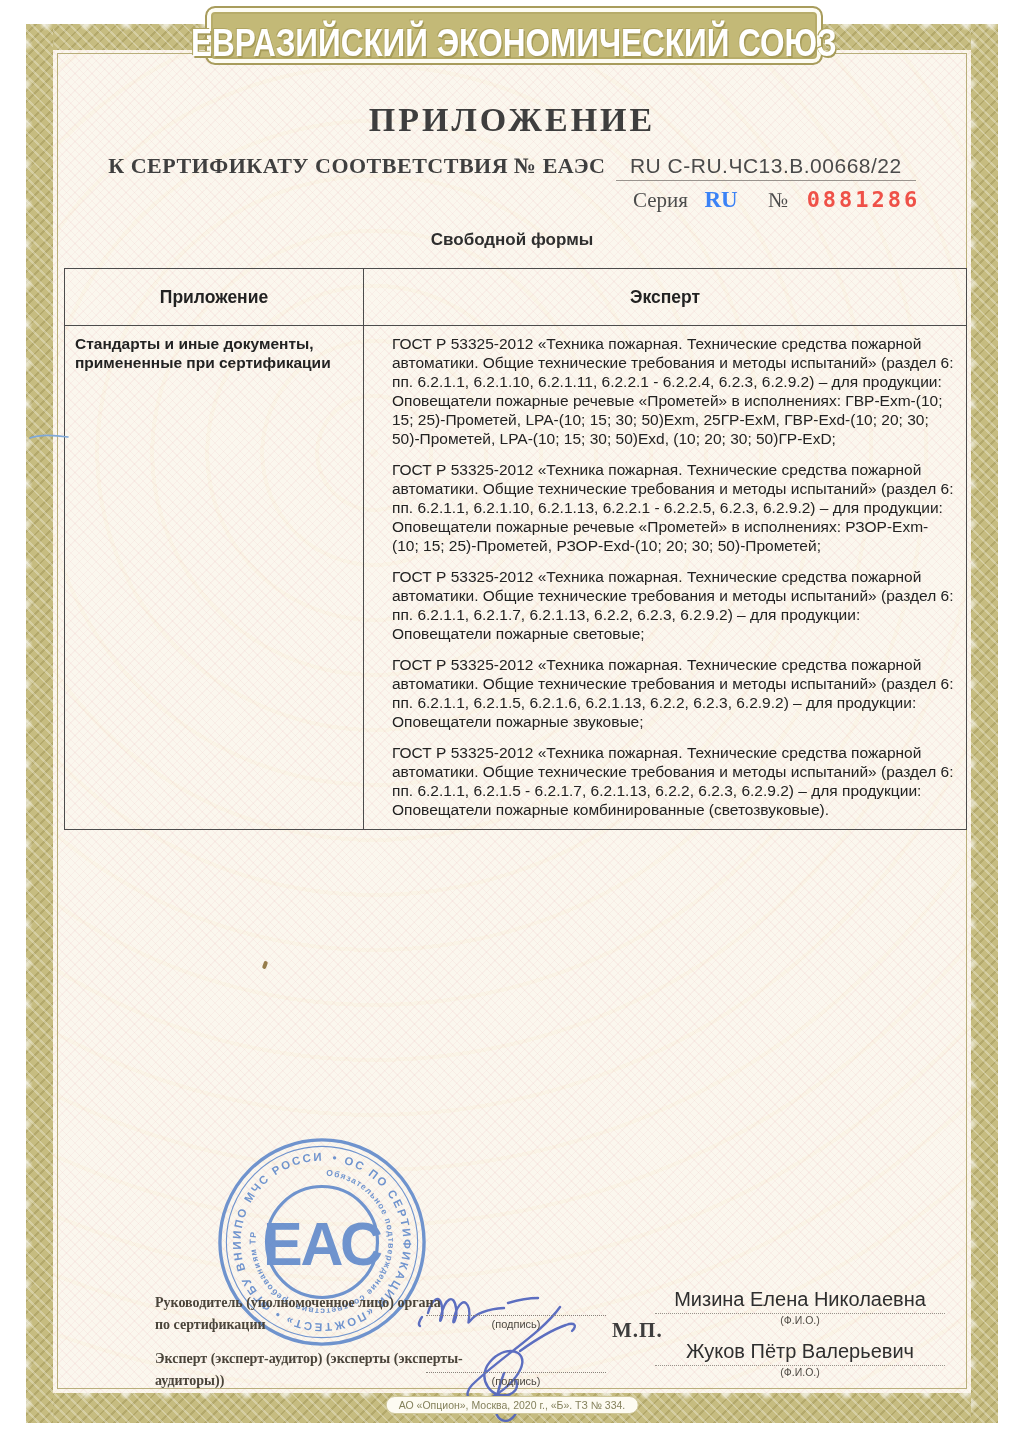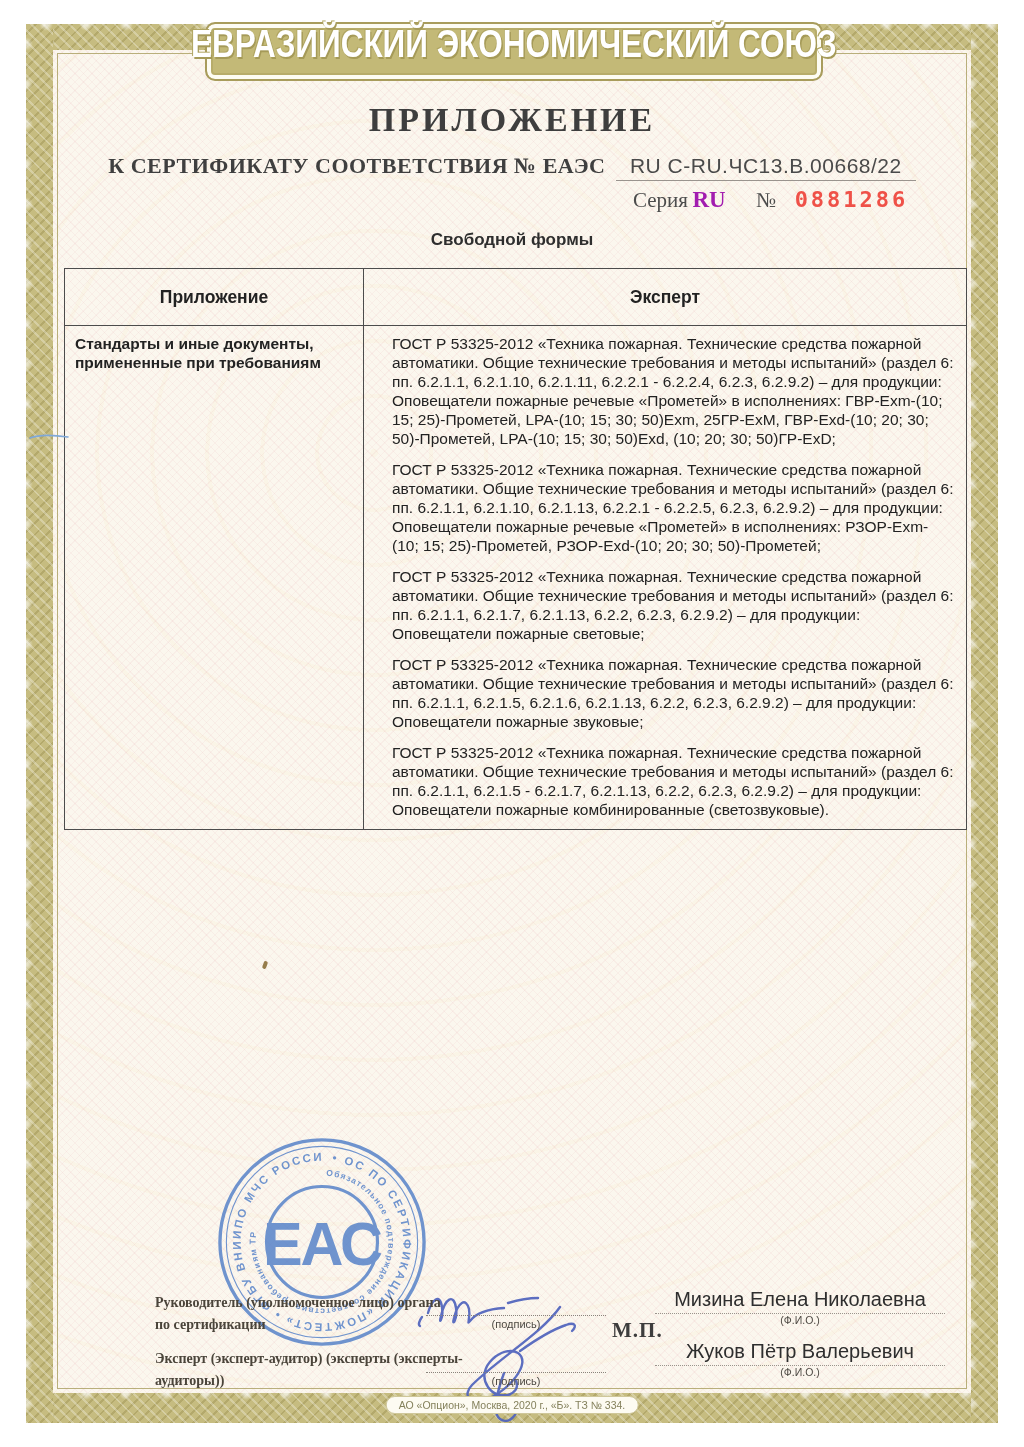--- a/index.html
+++ b/index.html
@@ -22,40 +22,40 @@
     border:1.5px solid rgba(173,162,102,.85);pointer-events:none;}
 
   
   .paper{position:absolute;left:53px;right:53px;top:50px;bottom:54px;background-color:#fbf7ee;
     background-image:
       repeating-linear-gradient(45deg, rgba(216,120,135,.075) 0 1px, rgba(216,120,135,0) 1px 6px),
       repeating-linear-gradient(-45deg, rgba(216,120,135,.07) 0 1px, rgba(216,120,135,0) 1px 6px),
       repeating-radial-gradient(circle at 35% 30%, rgba(233,196,90,.05) 0 4px, rgba(233,196,90,0) 4px 55px);}
 
   
-  .banner{position:absolute;top:22px;left:50%;margin-left:-307px;width:614px;height:55px;
+  .banner{position:absolute;top:6px;left:50%;margin-left:-307px;width:614px;height:55px;
     background:#c3b977;border:2px solid #a89c5c;border-radius:10px;
     box-shadow:inset 0 0 0 4px #fdfcf3, inset 0 0 0 6px #b7ac6a;
-    display:flex;align-items:flex-start;justify-content:center;z-index:5;}
+    display:flex;align-items:flex-end;justify-content:center;z-index:5;}
   .banner span{font-family:"Liberation Sans",sans-serif;font-weight:800;font-size:35px;
     color:#ffffff;letter-spacing:0px;white-space:nowrap;transform:scaleX(.9) scaleY(1.12);
     text-shadow:1.5px 1.5px 0 #a59a58, -1px -1px 0 #b0a562;}
 
   .title{position:absolute;top:101px;left:0;width:100%;text-align:center;
     font-family:"Liberation Serif",serif;font-weight:700;font-size:34px;letter-spacing:3px;
     color:#3e3e3e;}
 
   .certline{position:absolute;top:153px;left:0;width:100%;text-align:center;white-space:nowrap;}
   .certline .lbl{font-family:"Liberation Serif",serif;font-weight:700;font-size:22px;color:#3f3f3f;letter-spacing:.5px;}
   .certline .num{display:inline-block;font-family:"Liberation Sans",sans-serif;font-size:21px;color:#4a4a4a;
     border-bottom:1.5px solid #9a948e;padding:0 14px 2px 14px;margin-left:6px;letter-spacing:.5px;}
 
   .seriesline{position:absolute;top:187px;left:633px;white-space:nowrap;}
   .seriesline .w{font-family:"Liberation Serif",serif;font-size:21px;color:#4c4c4c;margin-top:12px;}
-  .seriesline .ru{font-family:"Liberation Serif",serif;font-weight:700;font-size:23px;color:#a21caf;margin:0 26px 0 0;}
+  .seriesline .ru{font-family:"Liberation Serif",serif;font-weight:700;font-size:23px;color:#3b82f6;margin:0 26px 0 12px;}
   .seriesline .no{font-family:"Liberation Serif",serif;font-size:21px;color:#4c4c4c;margin-right:14px;}
   .seriesline .blank{font-family:"DejaVu Sans Mono",monospace;font-size:22px;font-weight:700;
     color:#ef5148;letter-spacing:3px;}
 
   .formtype{position:absolute;top:230px;left:0;width:100%;text-align:center;
     font-weight:700;font-size:17px;color:#2e2e2e;}
 
   
   table.cert{position:absolute;left:64px;top:268px;width:903px;border-collapse:collapse;
     table-layout:fixed;}
@@ -133,21 +133,21 @@
 
   <div class="formtype">Свободной формы</div>
 
   <table class="cert">
     <tbody>
         <tr>
       <th style="width:296px;">Приложение</th>
       <th>Эксперт</th>
     </tr>
     <tr>
-      <td class="cell-left">Стандарты и иные документы, примененные при требованиям</td>
+      <td class="cell-left">Стандарты и иные документы, примененные при сертификации</td>
       <td class="cell-right">
         <p>ГОСТ Р 53325-2012 «Техника пожарная. Технические средства пожарной автоматики. Общие технические требования и методы испытаний» (раздел 6: пп. 6.2.1.1, 6.2.1.10, 6.2.1.11, 6.2.2.1 - 6.2.2.4, 6.2.3, 6.2.9.2) – для продукции: Оповещатели пожарные речевые «Прометей» в исполнениях: ГВР-Exm-(10; 15; 25)-Прометей, LPA-(10; 15; 30; 50)Exm, 25ГР-ExМ, ГВР-Exd-(10; 20; 30; 50)-Прометей, LPA-(10; 15; 30; 50)Exd, (10; 20; 30; 50)ГР-ExD;</p>
         <p>ГОСТ Р 53325-2012 «Техника пожарная. Технические средства пожарной автоматики. Общие технические требования и методы испытаний» (раздел 6: пп. 6.2.1.1, 6.2.1.10, 6.2.1.13, 6.2.2.1 - 6.2.2.5, 6.2.3, 6.2.9.2) – для продукции: Оповещатели пожарные речевые «Прометей» в исполнениях: РЗОР-Exm-(10; 15; 25)-Прометей, РЗОР-Exd-(10; 20; 30; 50)-Прометей;</p>
         <p>ГОСТ Р 53325-2012 «Техника пожарная. Технические средства пожарной автоматики. Общие технические требования и методы испытаний» (раздел 6: пп. 6.2.1.1, 6.2.1.7, 6.2.1.13, 6.2.2, 6.2.3, 6.2.9.2) – для продукции: Оповещатели пожарные световые;</p>
         <p>ГОСТ Р 53325-2012 «Техника пожарная. Технические средства пожарной автоматики. Общие технические требования и методы испытаний» (раздел 6: пп. 6.2.1.1, 6.2.1.5, 6.2.1.6, 6.2.1.13, 6.2.2, 6.2.3, 6.2.9.2) – для продукции: Оповещатели пожарные звуковые;</p>
         <p>ГОСТ Р 53325-2012 «Техника пожарная. Технические средства пожарной автоматики. Общие технические требования и методы испытаний» (раздел 6: пп. 6.2.1.1, 6.2.1.5 - 6.2.1.7, 6.2.1.13, 6.2.2, 6.2.3, 6.2.9.2) – для продукции: Оповещатели пожарные комбинированные (светозвуковые).</p>
       </td>
     </tr>
   </tbody>
     </table>

